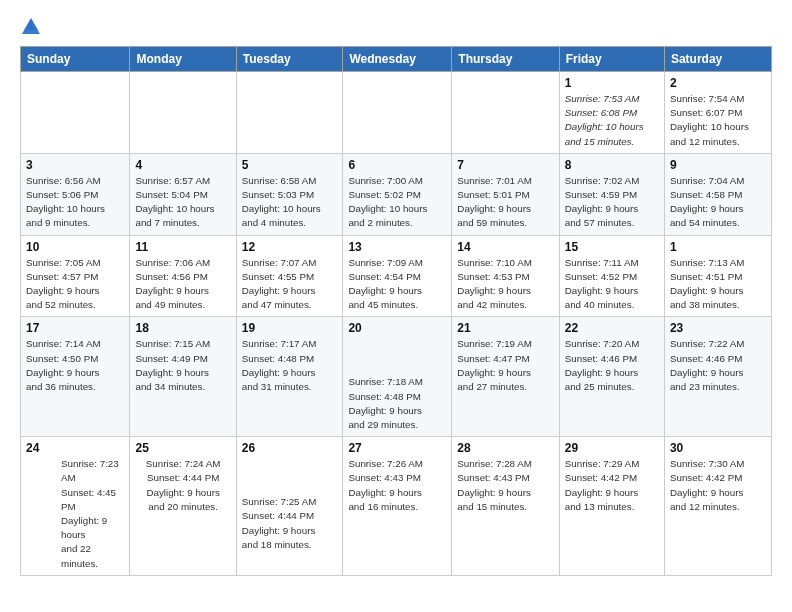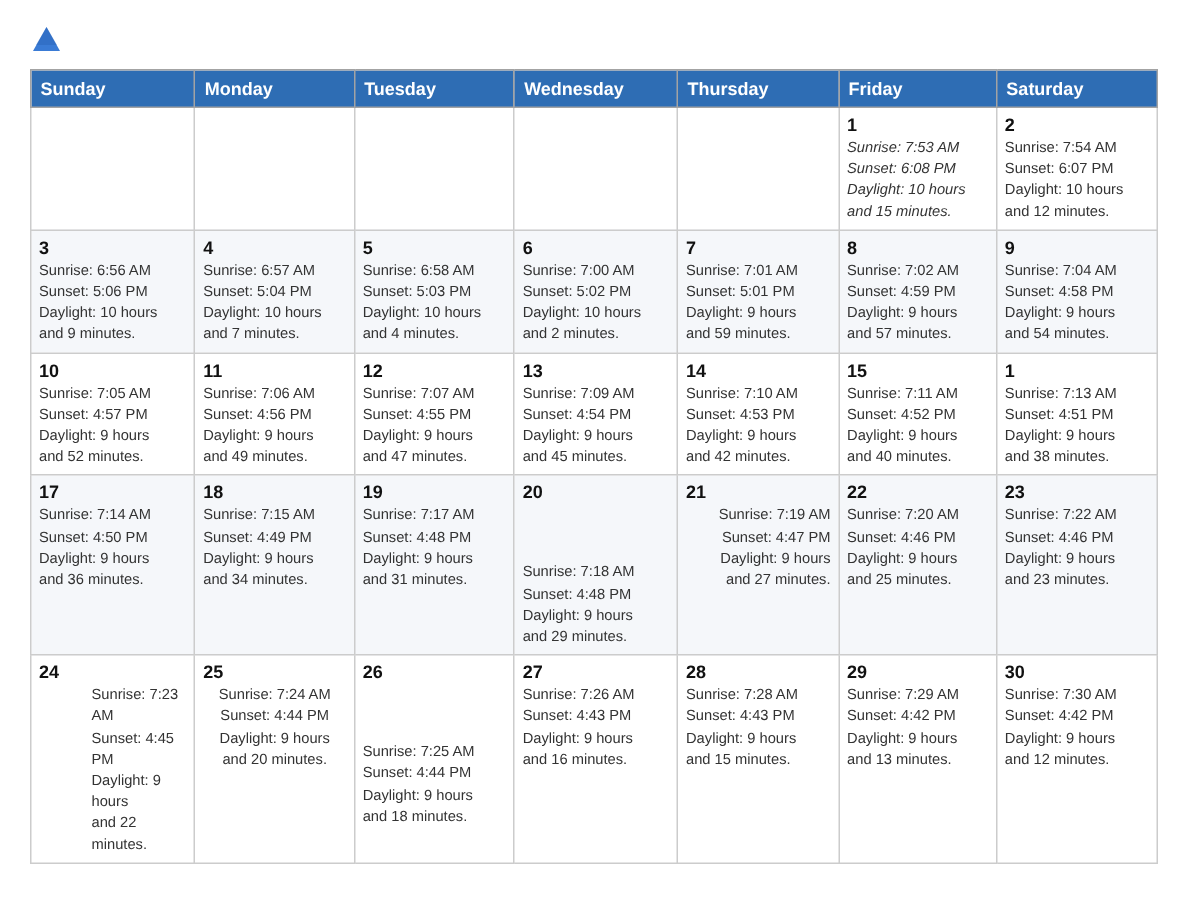--- a/index.html
+++ b/index.html
@@ -281,21 +281,21 @@
           </td>
           <td>
             <div class="day-number">20</div>
             <div class="day-detail" style="white-space: pre-line; margin-top: 40px;">Sunrise: 7:18 AM
 Sunset: 4:48 PM
 Daylight: 9 hours
 and 29 minutes.</div>
           </td>
           <td>
             <div class="day-number">21</div>
-            <div class="day-detail" style="white-space: pre-line; text-align: right;">Sunrise: 7:19 AM
+            <div class="day-detail" style="white-space: pre-line;">Sunrise: 7:19 AM
 Sunset: 4:47 PM
 Daylight: 9 hours
 and 27 minutes.</div>
           </td>
           <td>
             <div class="day-number">22</div>
             <div class="day-detail" style="white-space: pre-line;">Sunrise: 7:20 AM
 Sunset: 4:46 PM
 Daylight: 9 hours
 and 25 minutes.</div>

